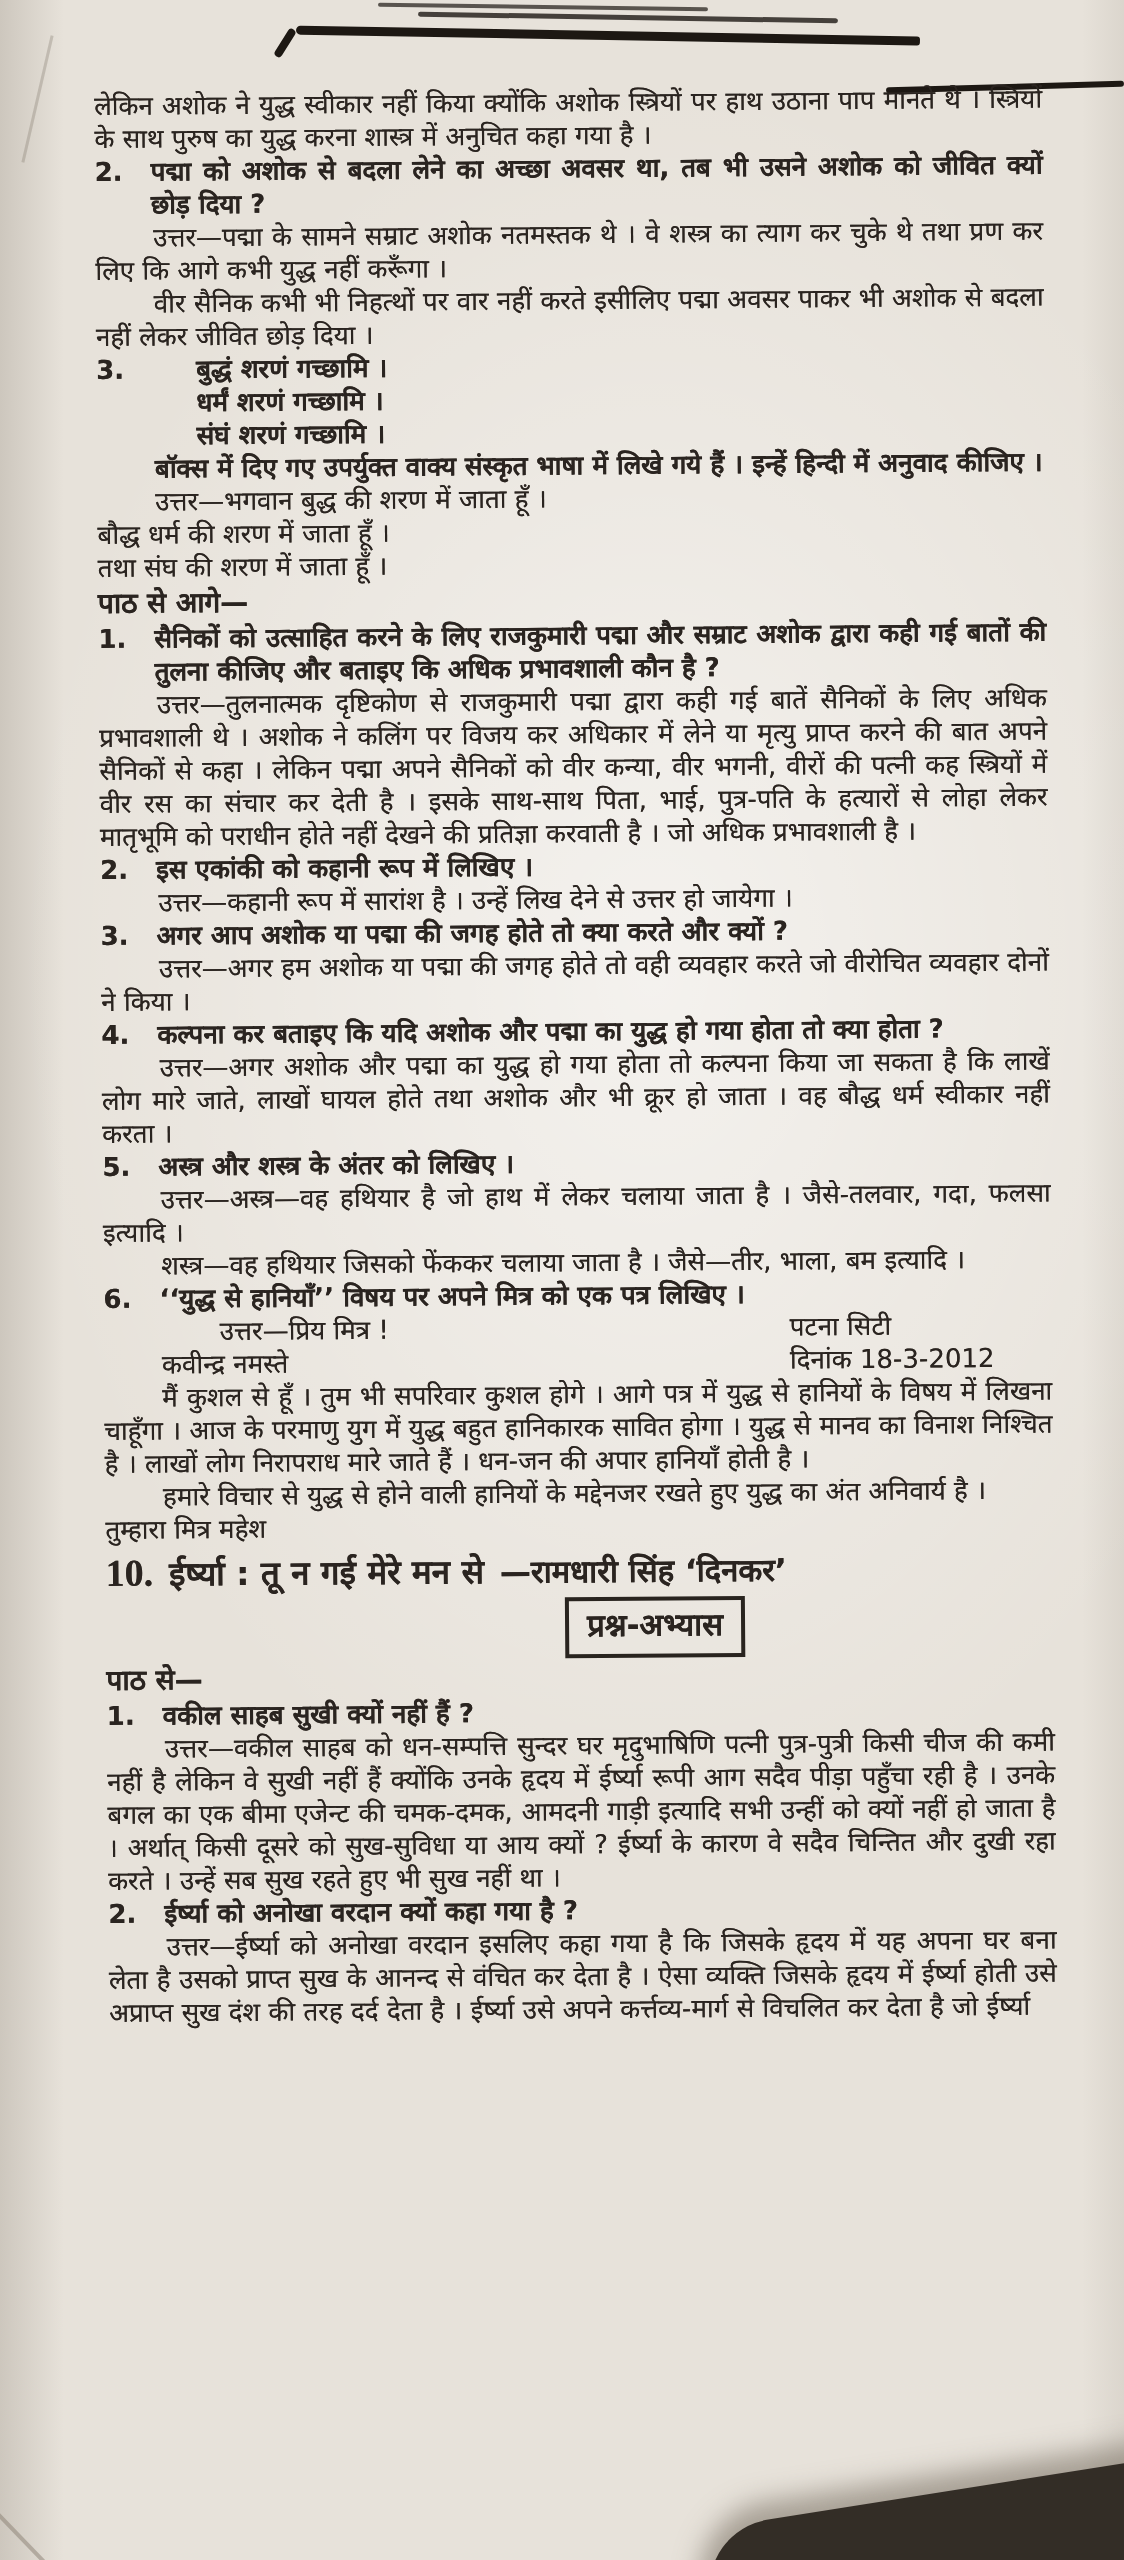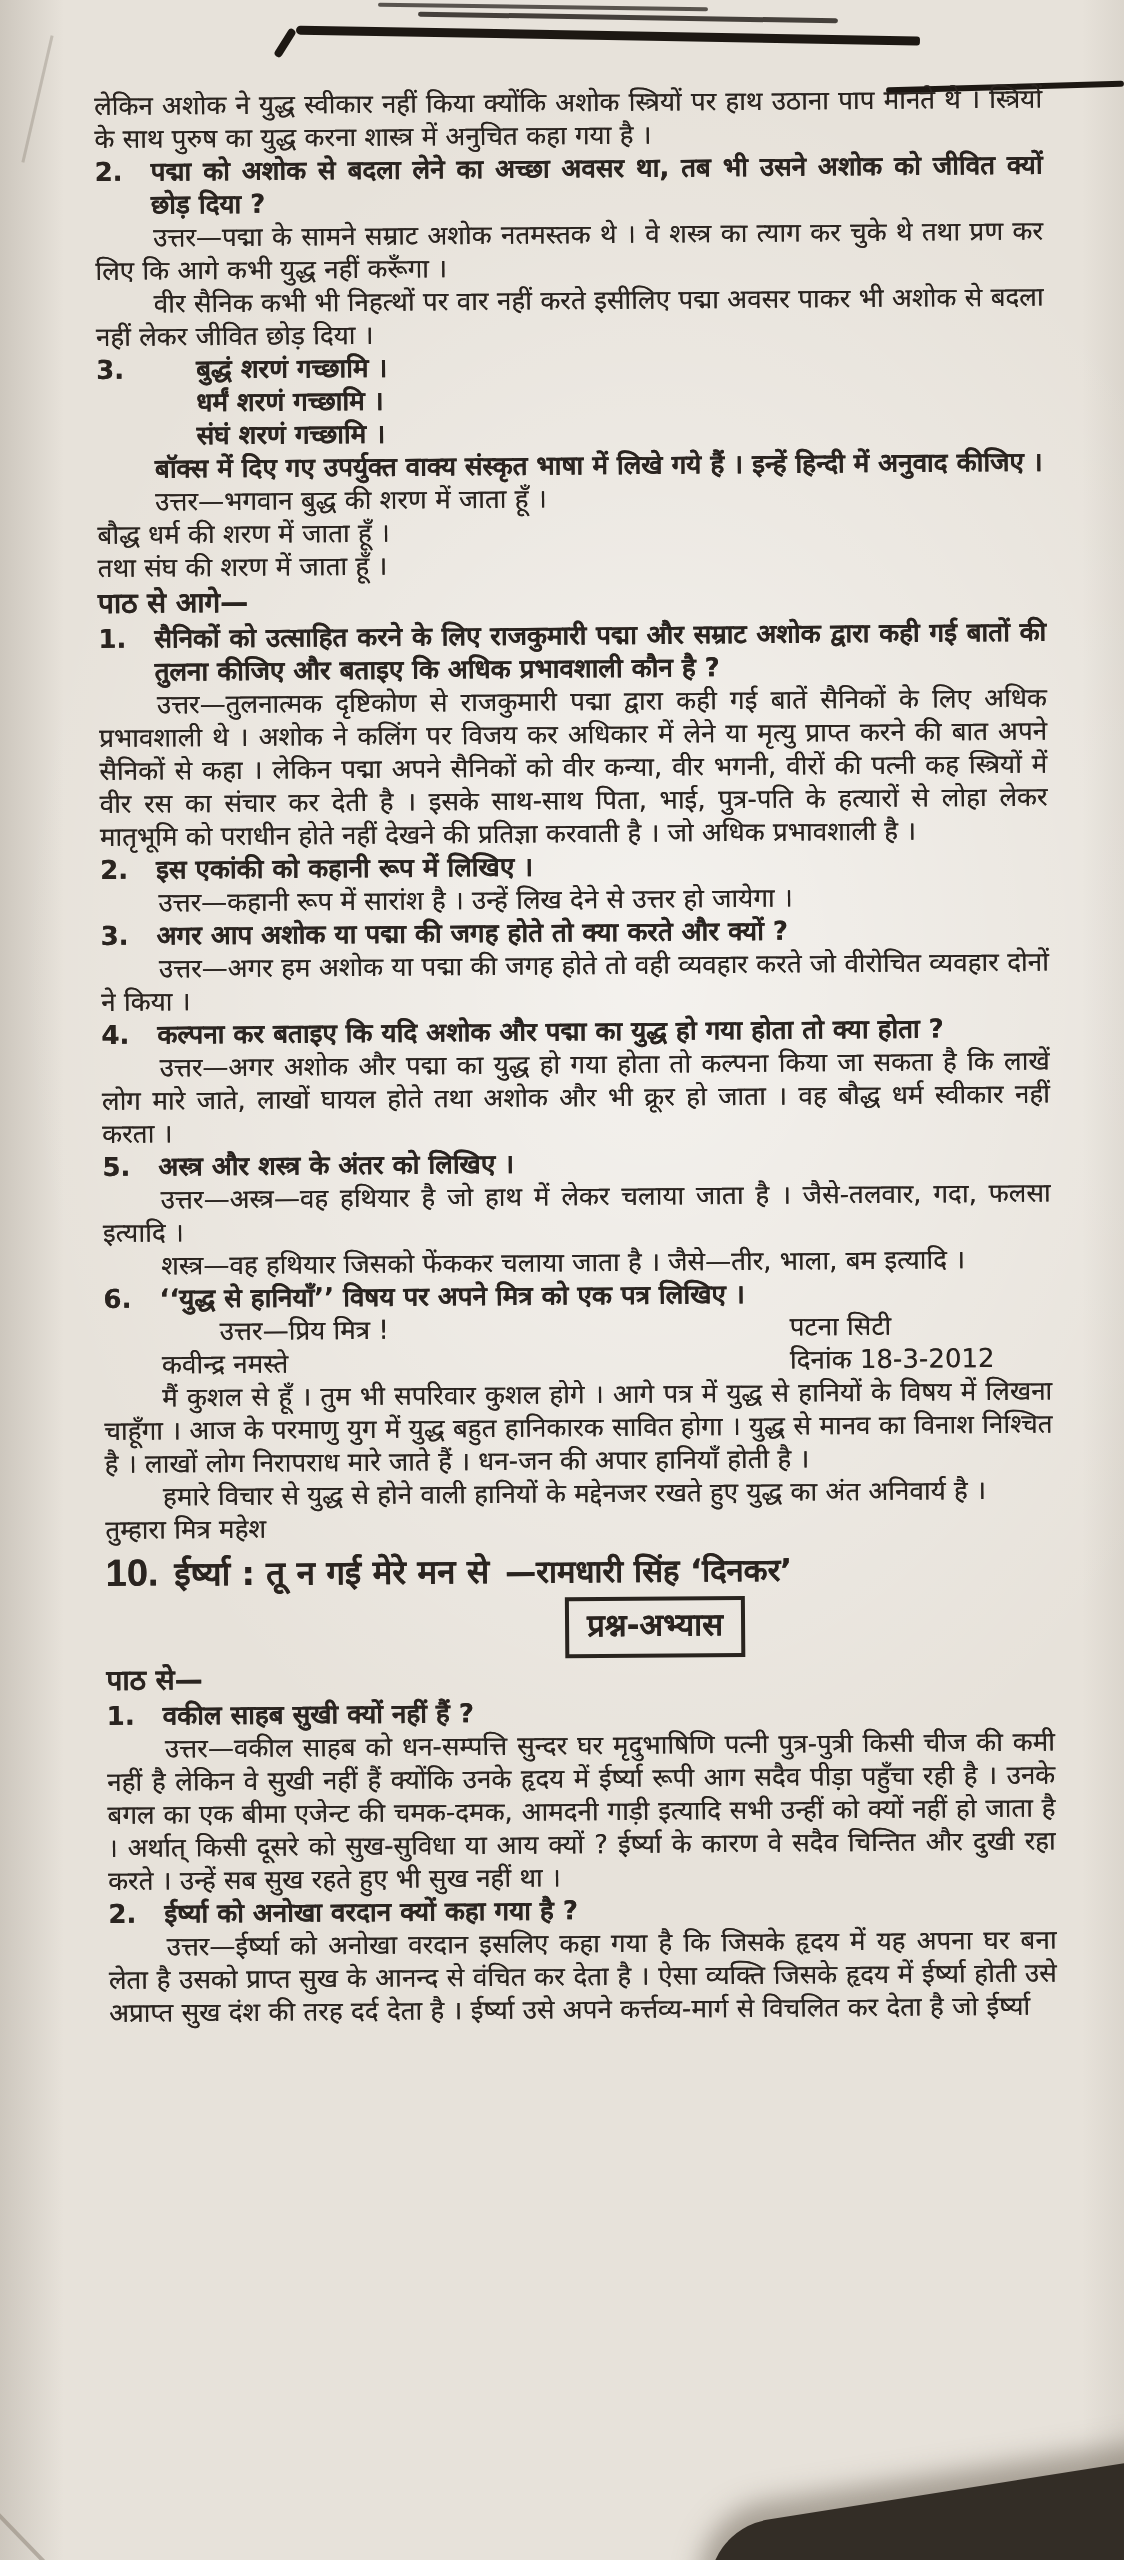--- a/index.html
+++ b/index.html
@@ -47,21 +47,21 @@
   .mantra-wrap .qnum { position: absolute; left: 0; top: 0; }
   .mantra { margin-left: 100px; }
   .bold { font-weight: bold; }
   .ans-shift { margin-left: 118px; }
   .sec-head { font-weight: bold; font-size: 28px; line-height: 38px; }
   .letter-row { position: relative; }
   .letter-right { position: absolute; left: 686px; top: 0; white-space: nowrap; }
   .sign-line { margin-left: 690px; white-space: nowrap; }
   .chapter { display: flex; align-items: baseline; gap: 16px; font-weight: bold;
     font-size: 33px; line-height: 52px; margin: 8px 0 2px 42px; }
-  .chapter-num { font-family: Liberation Sans, sans-serif; font-size: 38px; }
+  .chapter-num { font-family: Liberation Serif, serif; font-size: 38px; }
   .chapter-title { white-space: nowrap; }
   .chapter-author { white-space: nowrap; font-size: 31px; }
   .box-row { display: flex; justify-content: center; padding-left: 150px; margin: 6px 0 10px; }
   .qa-box { border: 4px solid #29241f; padding: 2px 18px 7px; font-weight: bold; font-size: 31px; line-height: 44px; }
 </style>
 </head>
 <body>
 
 <div class="page">
 

